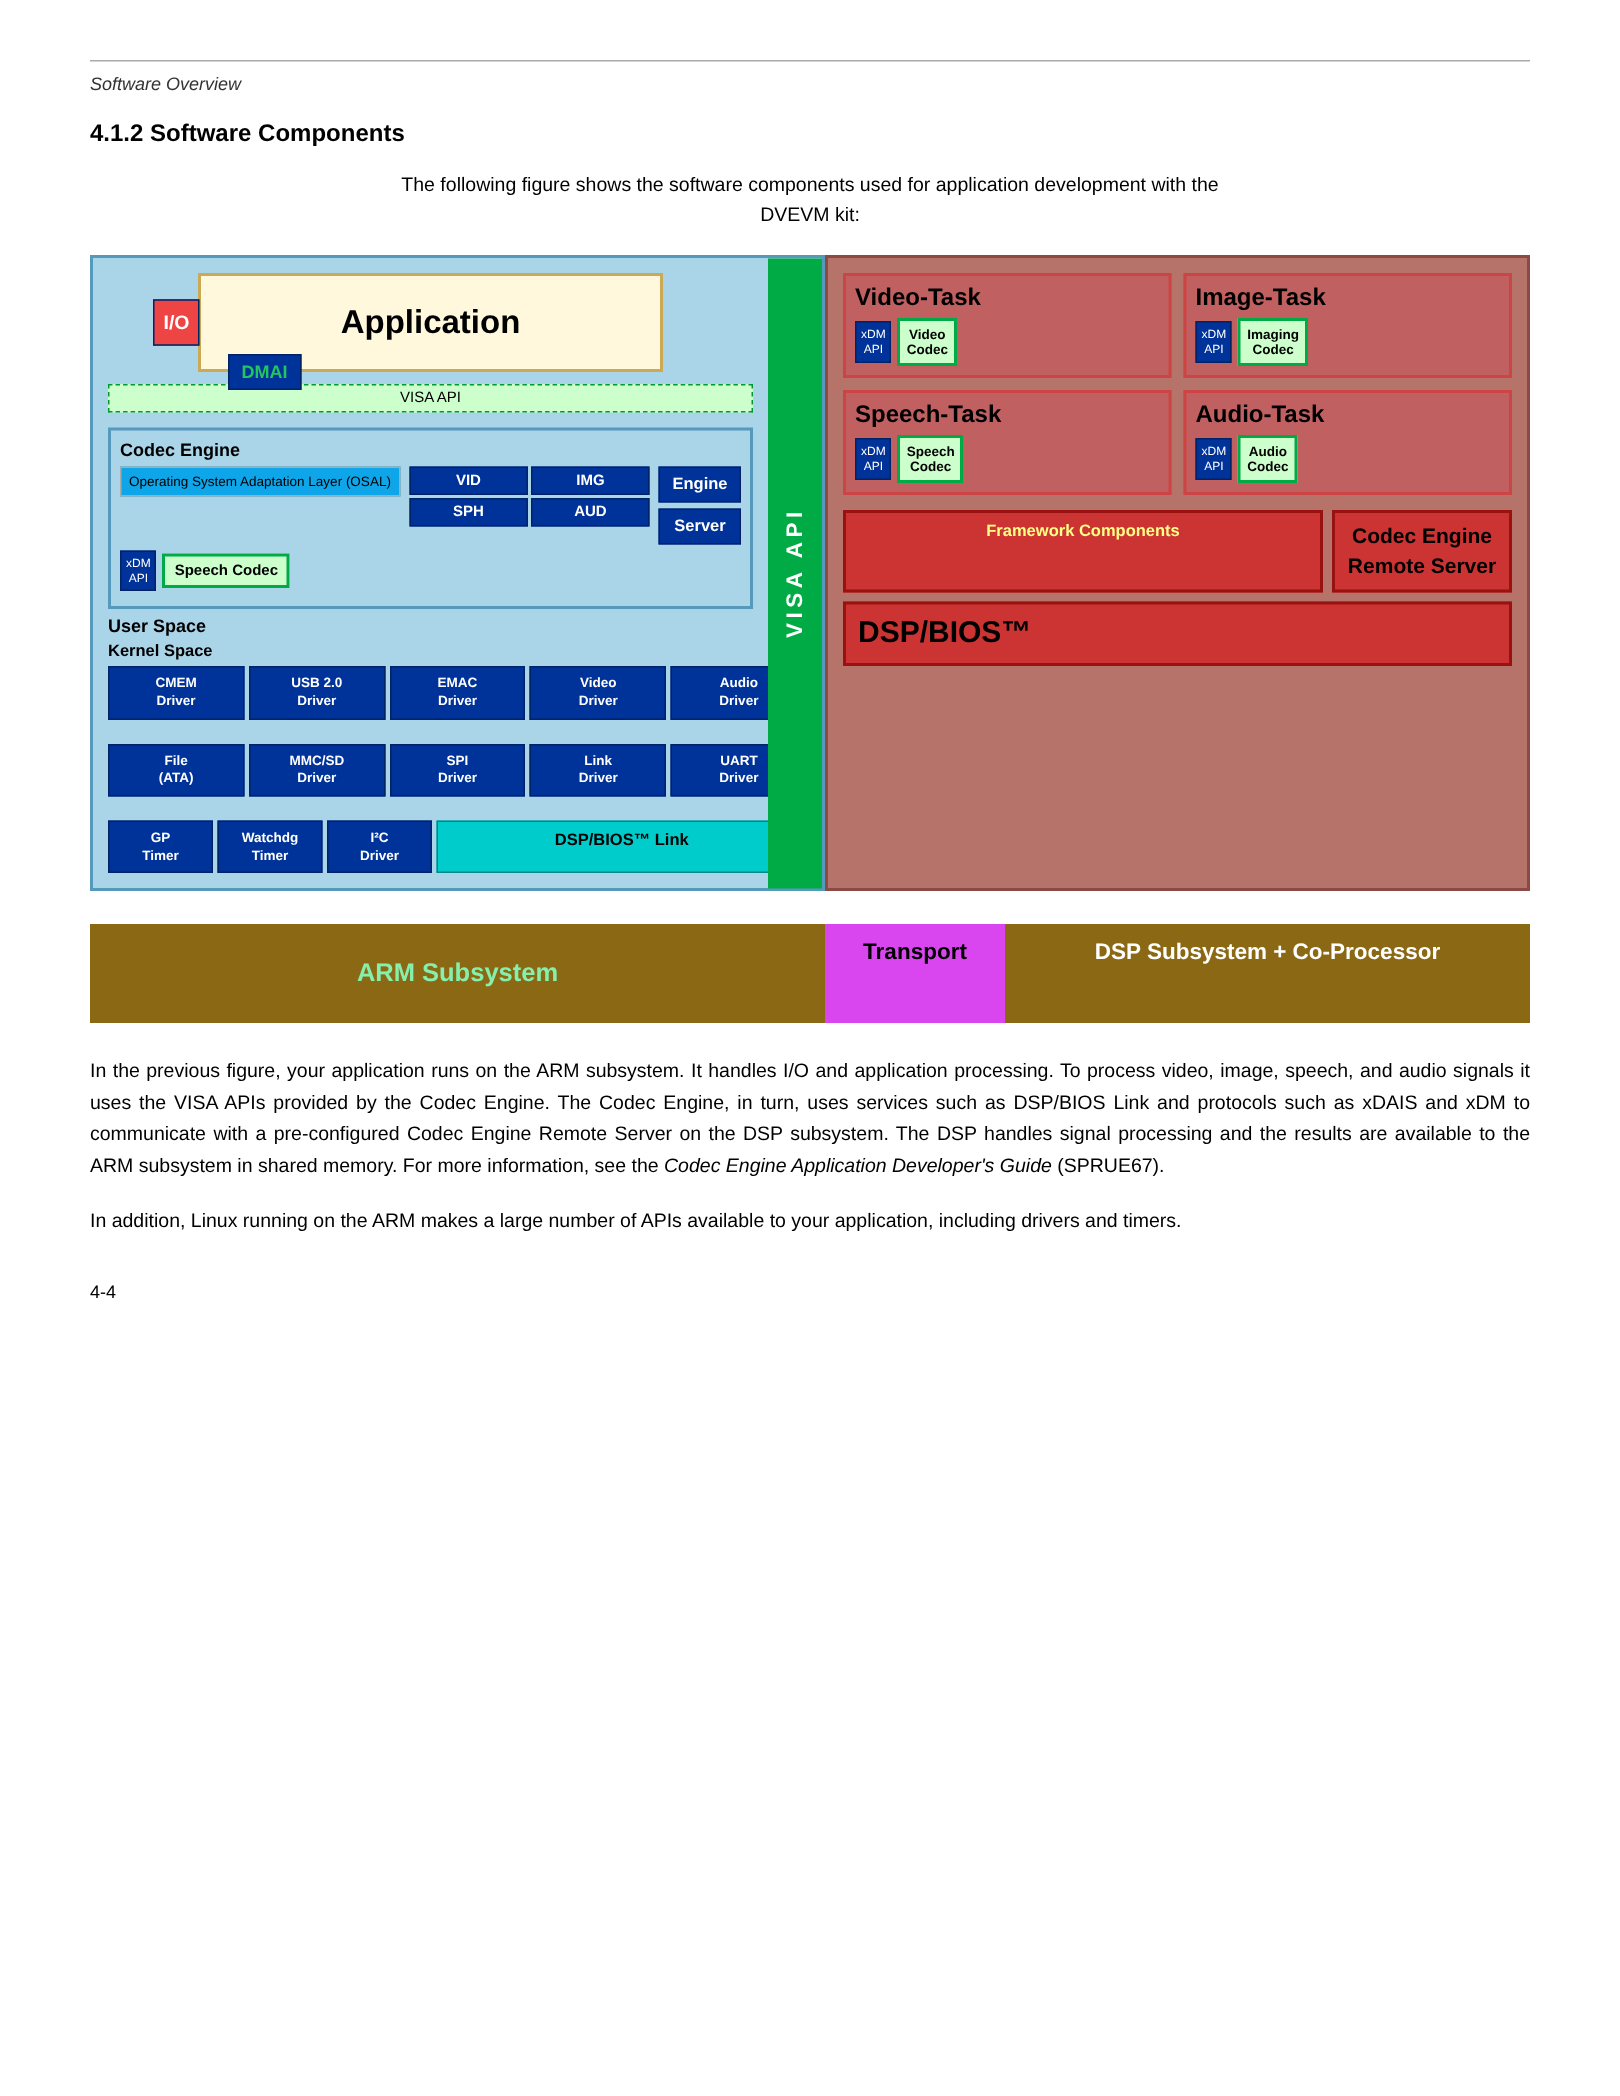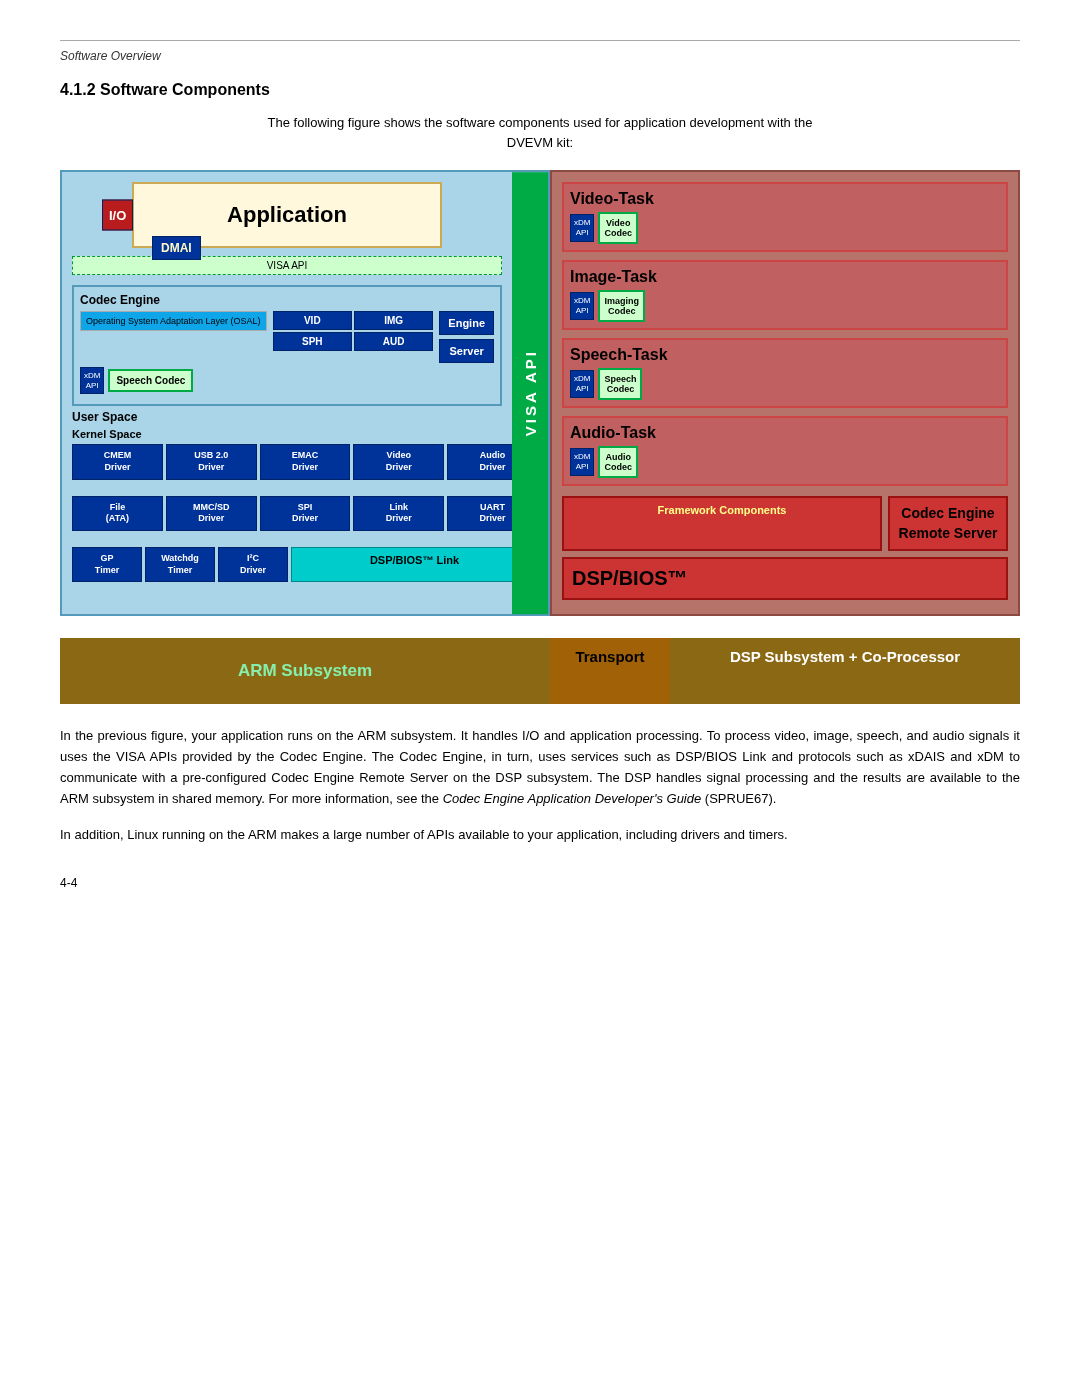--- a/index.html
+++ b/index.html
@@ -223,42 +223,42 @@
     .arm-bar {
       background: #8b6914;
       color: #86efac;
       font-size: 17px;
       font-weight: bold;
       text-align: center;
       padding: 23px;
       flex: 0 0 490px;
     }
     .transport-bar {
-      background: #a16207;
+      background: #d946ef;
       color: #000;
       font-size: 15px;
       font-weight: bold;
       text-align: center;
       padding: 10px;
       flex: 0 0 120px;
     }
     .dsp-subsystem-bar {
       background: #8b6914;
       color: #fff;
       font-size: 15px;
       font-weight: bold;
       text-align: center;
       padding: 10px;
       flex: 1;
     }
 
     
     .dsp-tasks-grid {
       display: grid;
-      grid-template-columns: 1fr;
+      grid-template-columns: 1fr 1fr;
       gap: 8px;
       margin-bottom: 10px;
     }
     .task-box {
       border: 2px solid #cc4444;
       background: #c06060;
       padding: 6px;
     }
     .task-title {
       font-size: 16px;
@@ -395,23 +395,23 @@
 <div class="section-title">4.1.2    Software Components</div>
 
 <div class="intro-text">The following figure shows the software components used for application development with the DVEVM kit:</div>
 
 <div class="diagram-wrapper">
 
   <div class="arm-section" style="position:relative;">
 
     <div style="position:relative; margin-bottom:6px; margin-right:36px;">
       <div class="app-box">
-        <span style="position:absolute;left:-32px;top:50%;transform:translateY(-50%);background:#b91c1c;color:#fff;font-weight:bold;font-size:13px;padding:8px 6px;border:1px solid #002266;line-height:1;">I/O</span>
+        <span style="position:absolute;left:-32px;top:50%;transform:translateY(-50%);background:#ef4444;color:#fff;font-weight:bold;font-size:13px;padding:8px 6px;border:1px solid #002266;line-height:1;">I/O</span>
         <span>Application</span>
-        <div style="position:absolute;left:18px;bottom:-14px;background:#003399;color:#fef9c3;font-weight:bold;font-size:12px;padding:4px 8px;border:1px solid #002266;z-index:3;">DMAI</div>
+        <div style="position:absolute;left:18px;bottom:-14px;background:#003399;color:#22c55e;font-weight:bold;font-size:12px;padding:4px 8px;border:1px solid #002266;z-index:3;">DMAI</div>
       </div>
       <div style="background:#ccffcc;border:1px dashed #009933;font-size:10px;text-align:center;padding:3px 4px;margin:2px 0 4px 0;">VISA API</div>
     </div>
 
     <div class="codec-engine-area" style="margin-right:36px; margin-top:10px;">
       <div class="codec-engine-label">Codec Engine</div>
       <div class="codec-engine-inner">
         <div class="osal-box">Operating System Adaptation Layer (OSAL)</div>
         <div class="vid-img-grid">
           <div class="vid-img-cell">VID</div>

